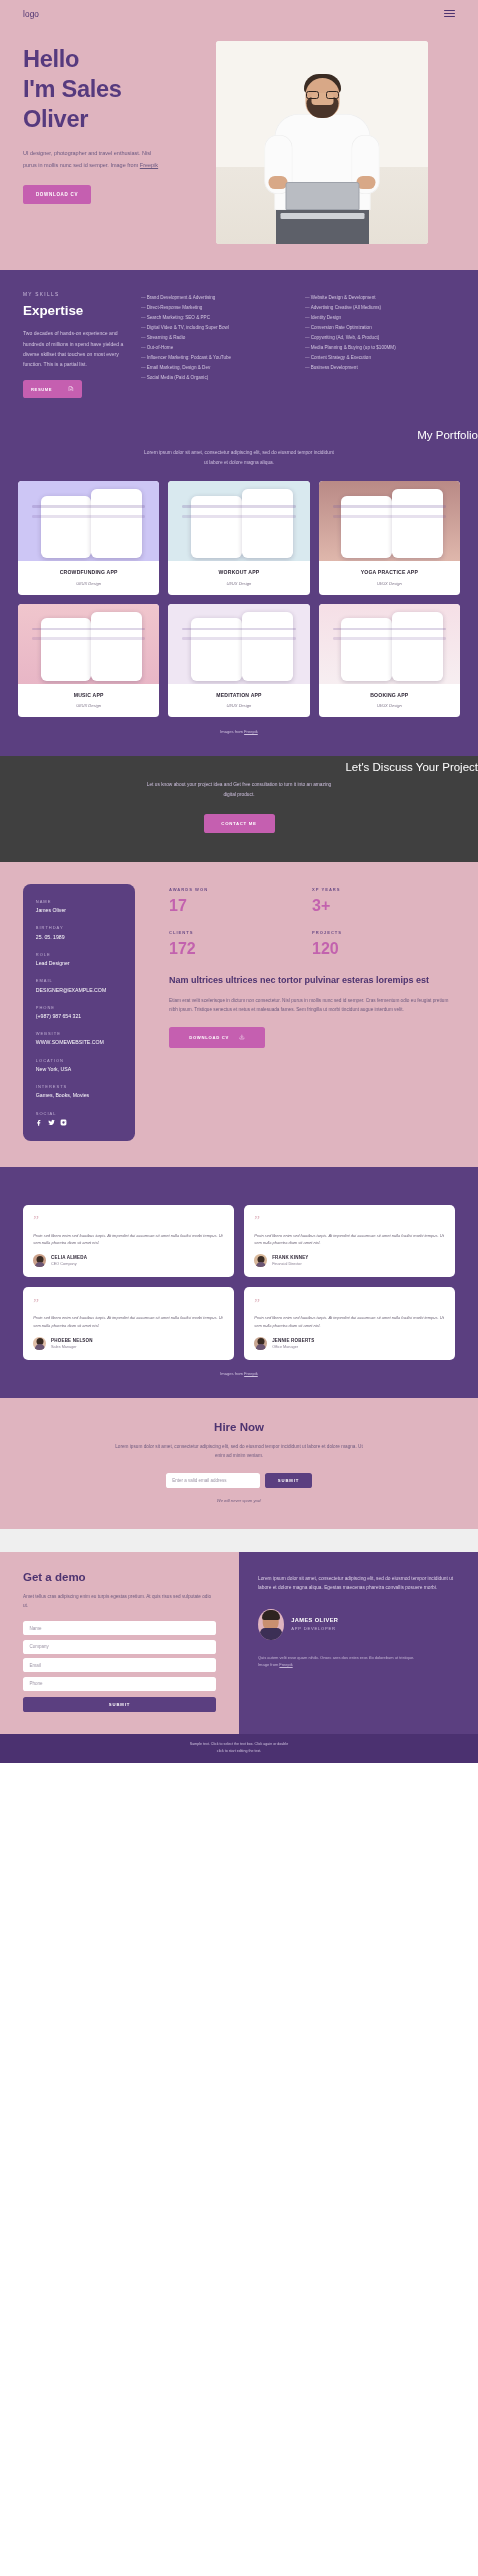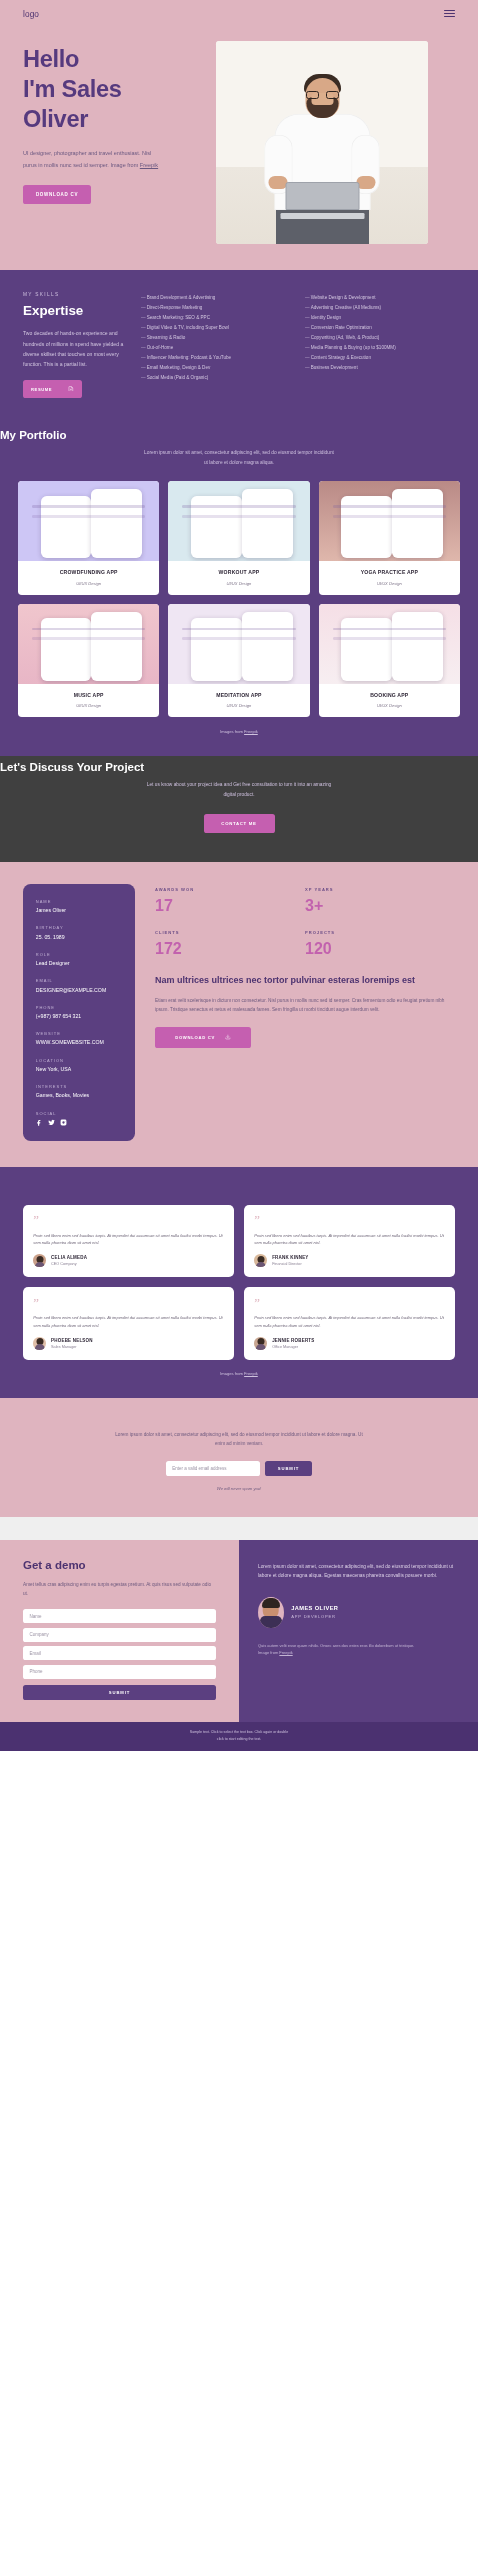--- a/index.html
+++ b/index.html
@@ -95,21 +95,21 @@
                 justify-content: space-around; }
   .btn-resume svg { width: 5.7px; height: 5.7px; }
   .skills-cols { flex: 1; display: flex; gap: 14px; padding-top: 2.6px; }
   .skills-col { flex: 1; }
   .sk-item { display: flex; font-size: 4.6px; line-height: 1.75; color: #d3c7e0;
              margin-bottom: 1.9px; }
   .sk-dash { width: 5.7px; flex: none; color: #b8a8cc; }
 
   
   .portfolio { background: #5b3f80; padding: 6.4px 0 22px; }
-  .sec-h2 { text-align: left; font-size: 11.5px; font-weight: 700; color: #fff; }
+  .sec-h2 { text-align: right; font-size: 11.5px; font-weight: 400; color: #fff; }
   .sec-sub { text-align: center; font-size: 4.8px; line-height: 2; color: #cec0de;
              max-width: 191px; margin: 7.7px auto 0; }
   .grid { display: grid; grid-template-columns: repeat(3, 1fr); gap: 9px;
           padding: 14px 18px 0; }
   .card { background: #fff; border-radius: 3.8px; overflow: hidden; }
   .card-img { height: 80px; position: relative; overflow: hidden; }
   .card-body { padding: 7.7px 3.8px 9px; text-align: center; }
   .card-title { font-size: 5.1px; font-weight: 700; color: #2d2535; letter-spacing: 0.2px; }
   .card-cat { font-size: 4.1px; font-style: italic; color: #7e7489; margin-top: 5.7px; }
   .credit { text-align: center; font-size: 4.1px; color: #cfc2de; margin-top: 11.5px; }
@@ -126,21 +126,21 @@
            box-shadow: 0 1.9px 5.7px rgba(40,20,60,.2); }
   .pbar { position: absolute; left: 10%; right: 10%; border-radius: 1.3px; }
 
   
   .discuss { background: #404040; padding: 5.1px 0 29px; }
   .btn-contact { display: block; margin: 14px auto 0; background: #c55fb0; color: #fff;
                  font-size: 4.3px; font-weight: 700; letter-spacing: 0.7px;
                  padding: 7px 0; width: 71px; border-radius: 2.6px; }
 
   
-  .info { background: #dfb4bf; padding: 22px 23px 25.5px; display: flex; gap: 20px; }
+  .info { background: #dfb4bf; padding: 22px 23px 25.5px; display: flex; gap: 34px; }
   .info-card { width: 112px; background: #5b3f80; border-radius: 7.7px;
                padding: 15.3px 12.8px; flex: none; }
   .ic-label { font-size: 4px; letter-spacing: 1px; color: #c2b1d4; margin-bottom: 3.2px; }
   .ic-value { font-size: 5.2px; color: #fff; margin-bottom: 11px; line-height: 1.4; }
   .socials { display: flex; gap: 5.1px; margin-top: 2.6px; }
   .soc { width: 7px; height: 7px; color: #fff; }
   .soc svg { width: 100%; height: 100%; display: block; fill: #fff; }
   .info-right { flex: 1; padding-top: 3.8px; }
   .stats { display: grid; grid-template-columns: 1fr 1fr; row-gap: 15.3px; }
   .st-label { font-size: 4.1px; letter-spacing: 1px; font-weight: 700; color: #6b4c86; }
@@ -571,20 +571,21 @@
             </div>
           </div>
         </div>
       </div>
     <div class="credit">
       <span>Images from </span><a href="#">Freepik</a>
     </div>
   </section>
 
   <section class="hire">
+    <h2 class="hire-h2">Hire Now</h2>
     <p class="hire-p">Lorem ipsum dolor sit amet, consectetur adipiscing elit, sed do eiusmod tempor incididunt ut labore et dolore magna. Ut enim ad minim veniam.</p>
     <form class="hire-form">
       <input class="inp hire-inp" type="email" placeholder="Enter a valid email address" style="">
       <button class="btn btn-submit">SUBMIT</button>
     </form>
     <div class="spam">We will never spam you!</div>
   </section>
 
   <div class="strip"></div>
 

